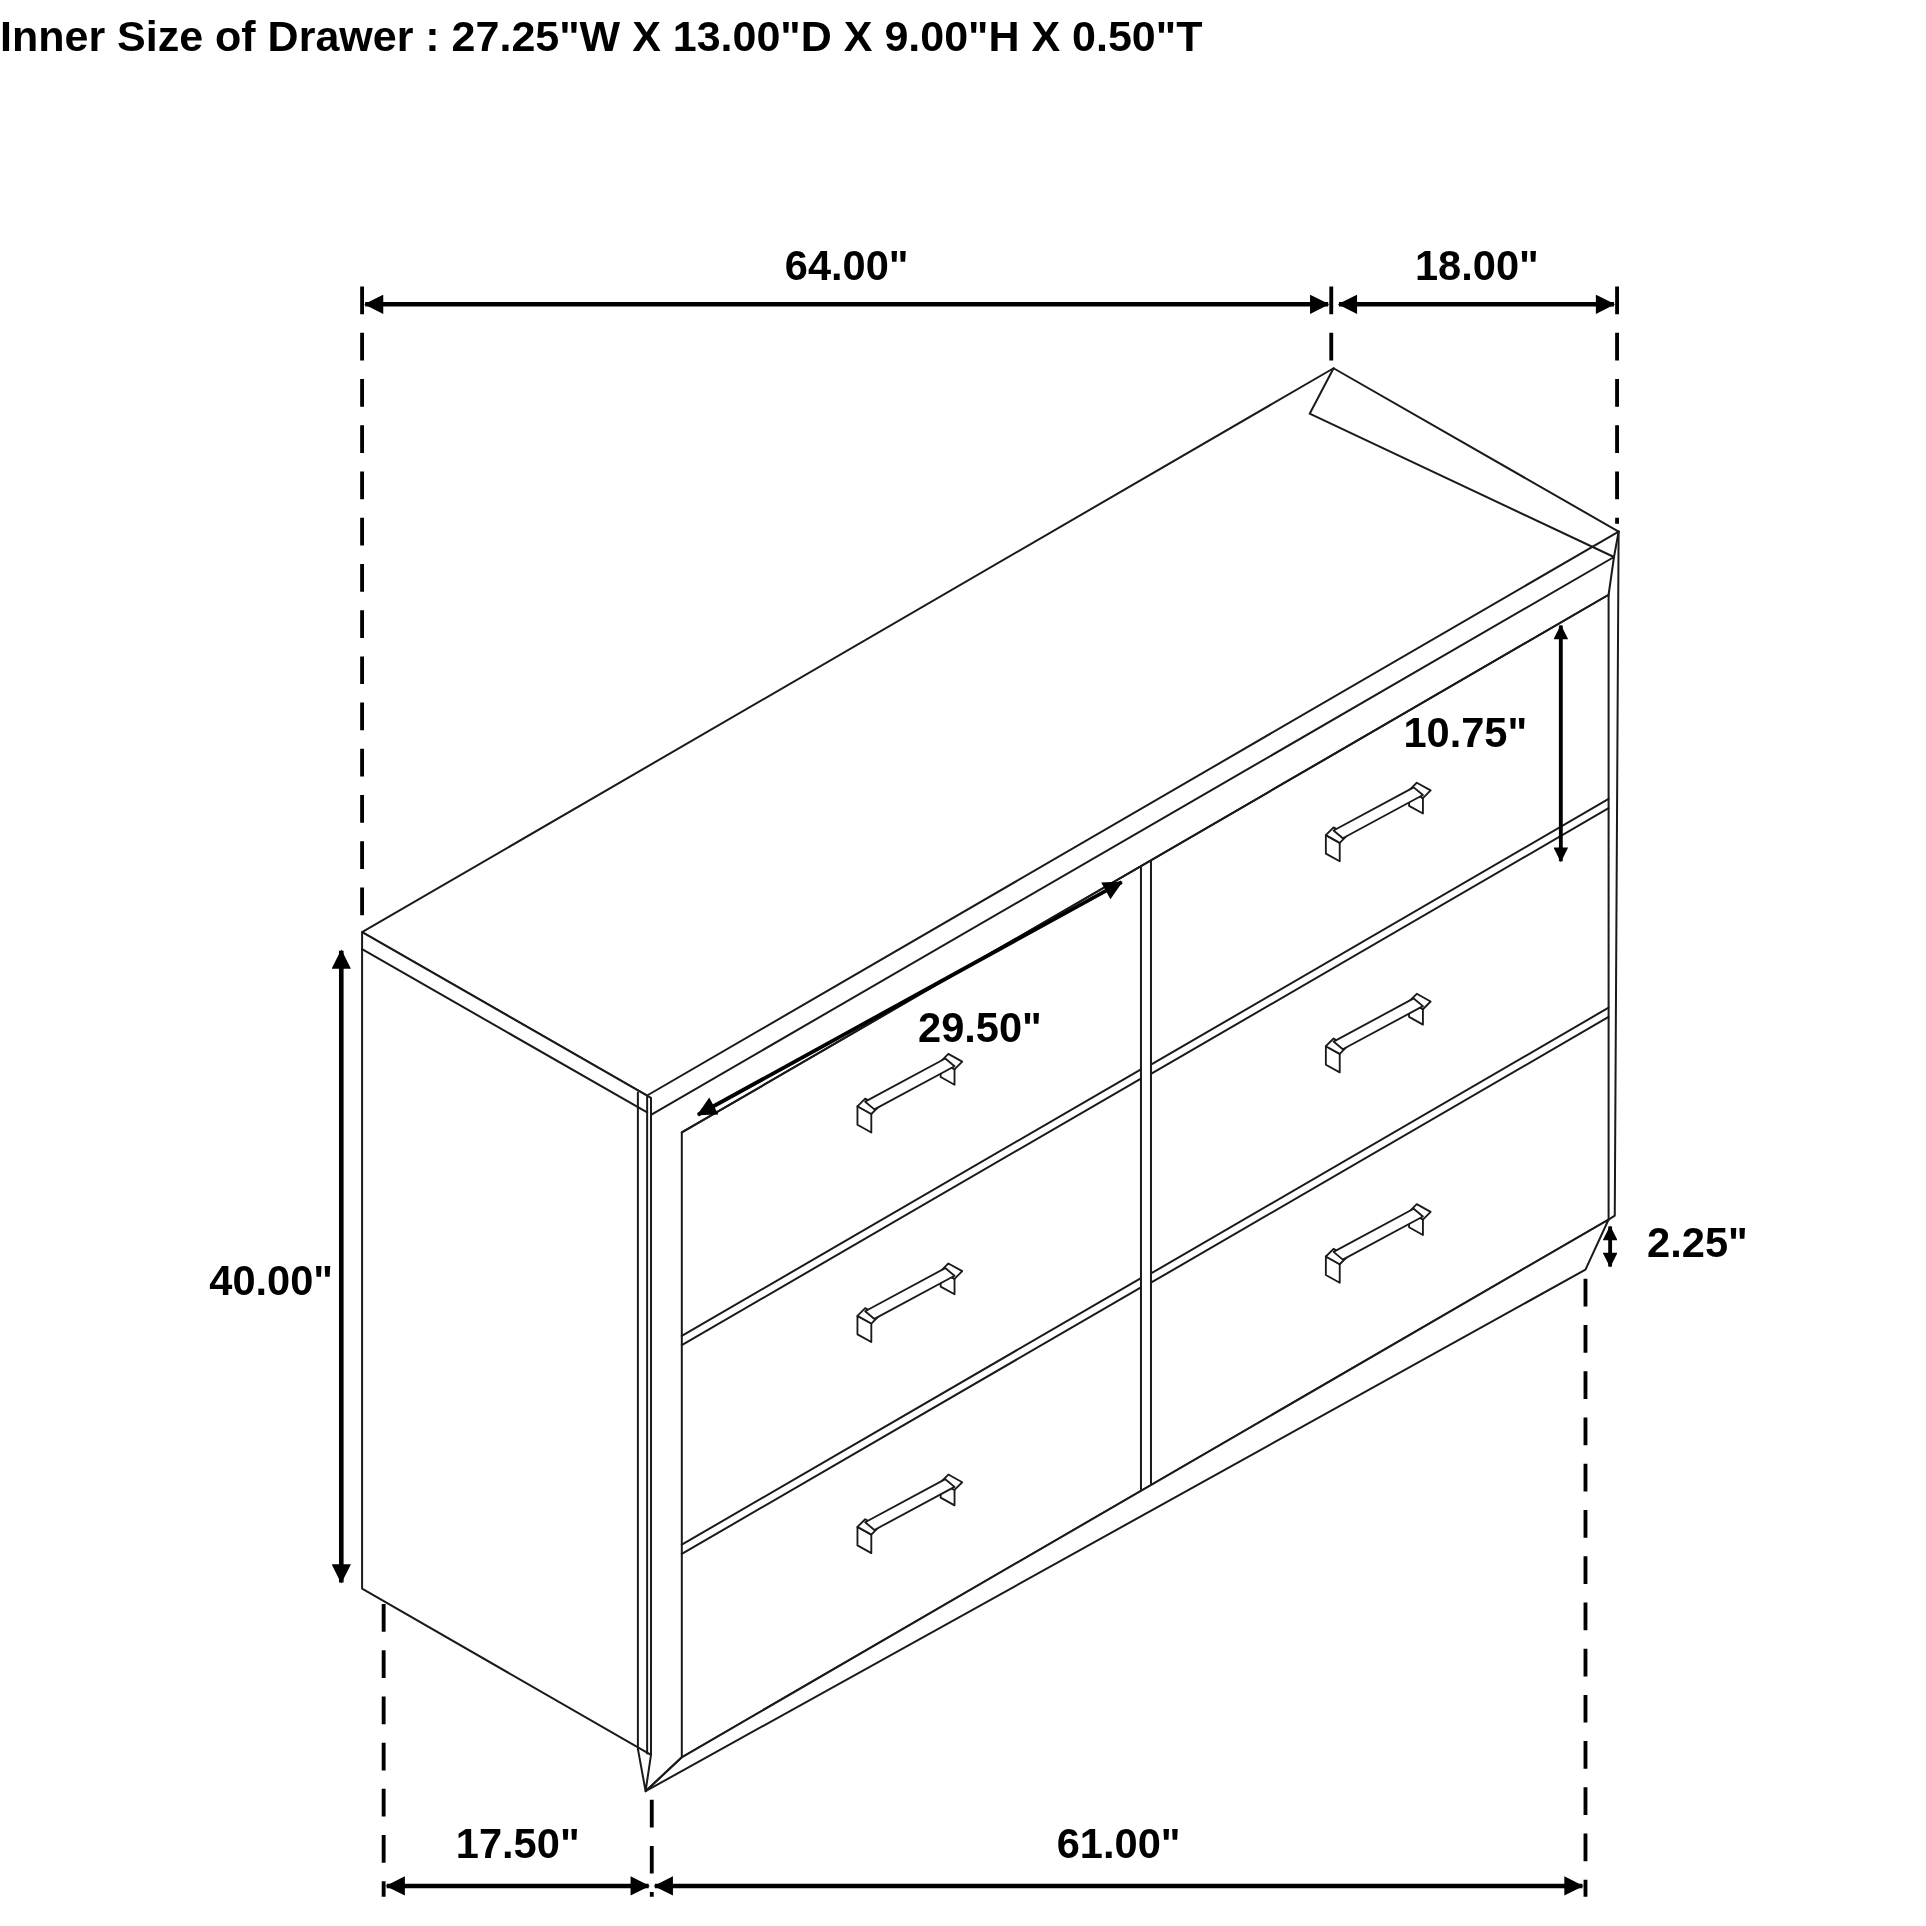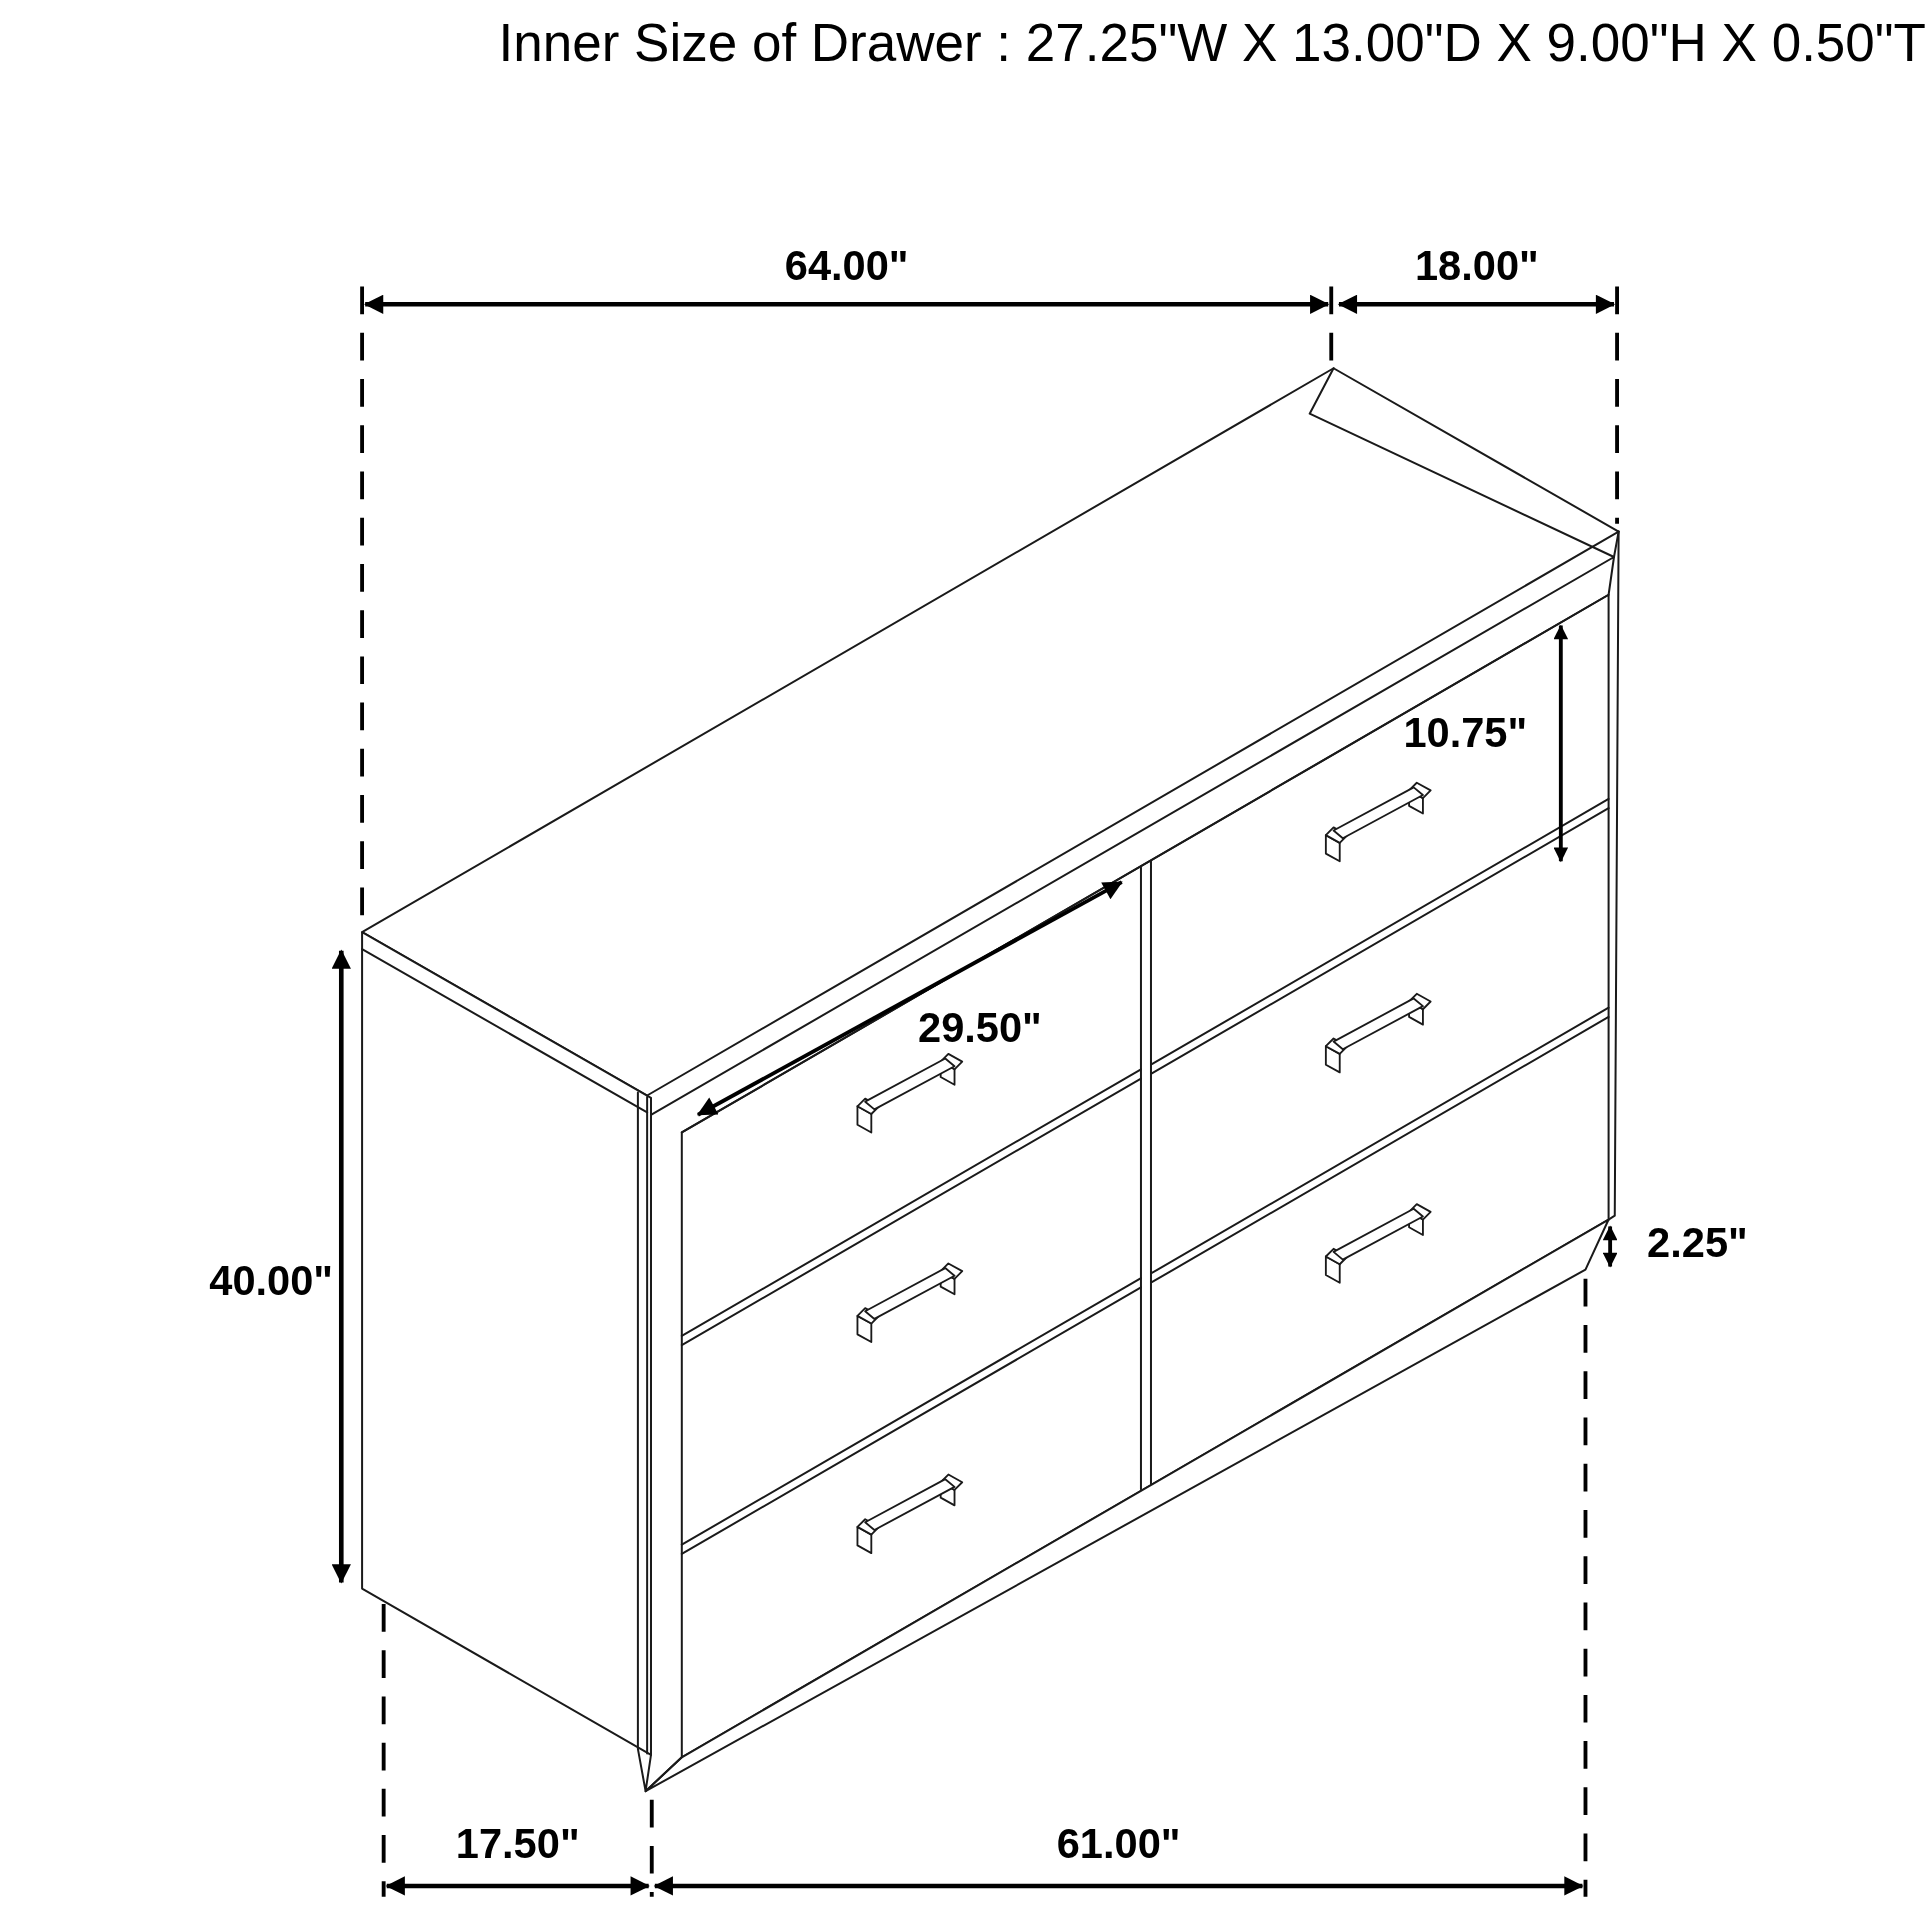--- a/index.html
+++ b/index.html
@@ -1,19 +1,19 @@
 <!DOCTYPE html>
 <html style="font-size:12.3px"><head>
 <meta charset="utf-8">
 <style>
   html,body{margin:0;padding:0;background:#ffffff;}
   #canvas{position:relative;width:1926px;height:1926px;background:#ffffff;overflow:hidden;
           font-family:"Liberation Sans", sans-serif;}
-  #title{position:absolute;top:12.3px;left:0;width:100%;text-align:right;
-         font-size:53px;font-weight:normal;color:#000;letter-spacing:0px;white-space:pre;}
+  #title{position:absolute;top:12.3px;left:0;width:100%;text-align:left;
+         font-size:43px;font-weight:bold;color:#000;letter-spacing:0px;white-space:pre;}
   svg{position:absolute;top:0;left:0;}
   .draw{stroke:#1a1a1a;stroke-width:2.6;fill:none;stroke-linejoin:round;stroke-linecap:round;}
   .face{stroke:#1a1a1a;stroke-width:2.6;fill:#ffffff;stroke-linejoin:round;}
   .dim{stroke:#000000;stroke-width:6;fill:none;}
   .dimthin{stroke:#000000;stroke-width:5;fill:none;}
   .ext{stroke:#000000;stroke-width:5;fill:none;stroke-dasharray:36 24;}
   .dimlabel{font-family:"Liberation Sans", sans-serif;font-size:54px;font-weight:bold;fill:#000000;}
   .handle{stroke:#1a1a1a;stroke-width:2.4;fill:#ffffff;stroke-linejoin:round;}
 </style>
 </head>

